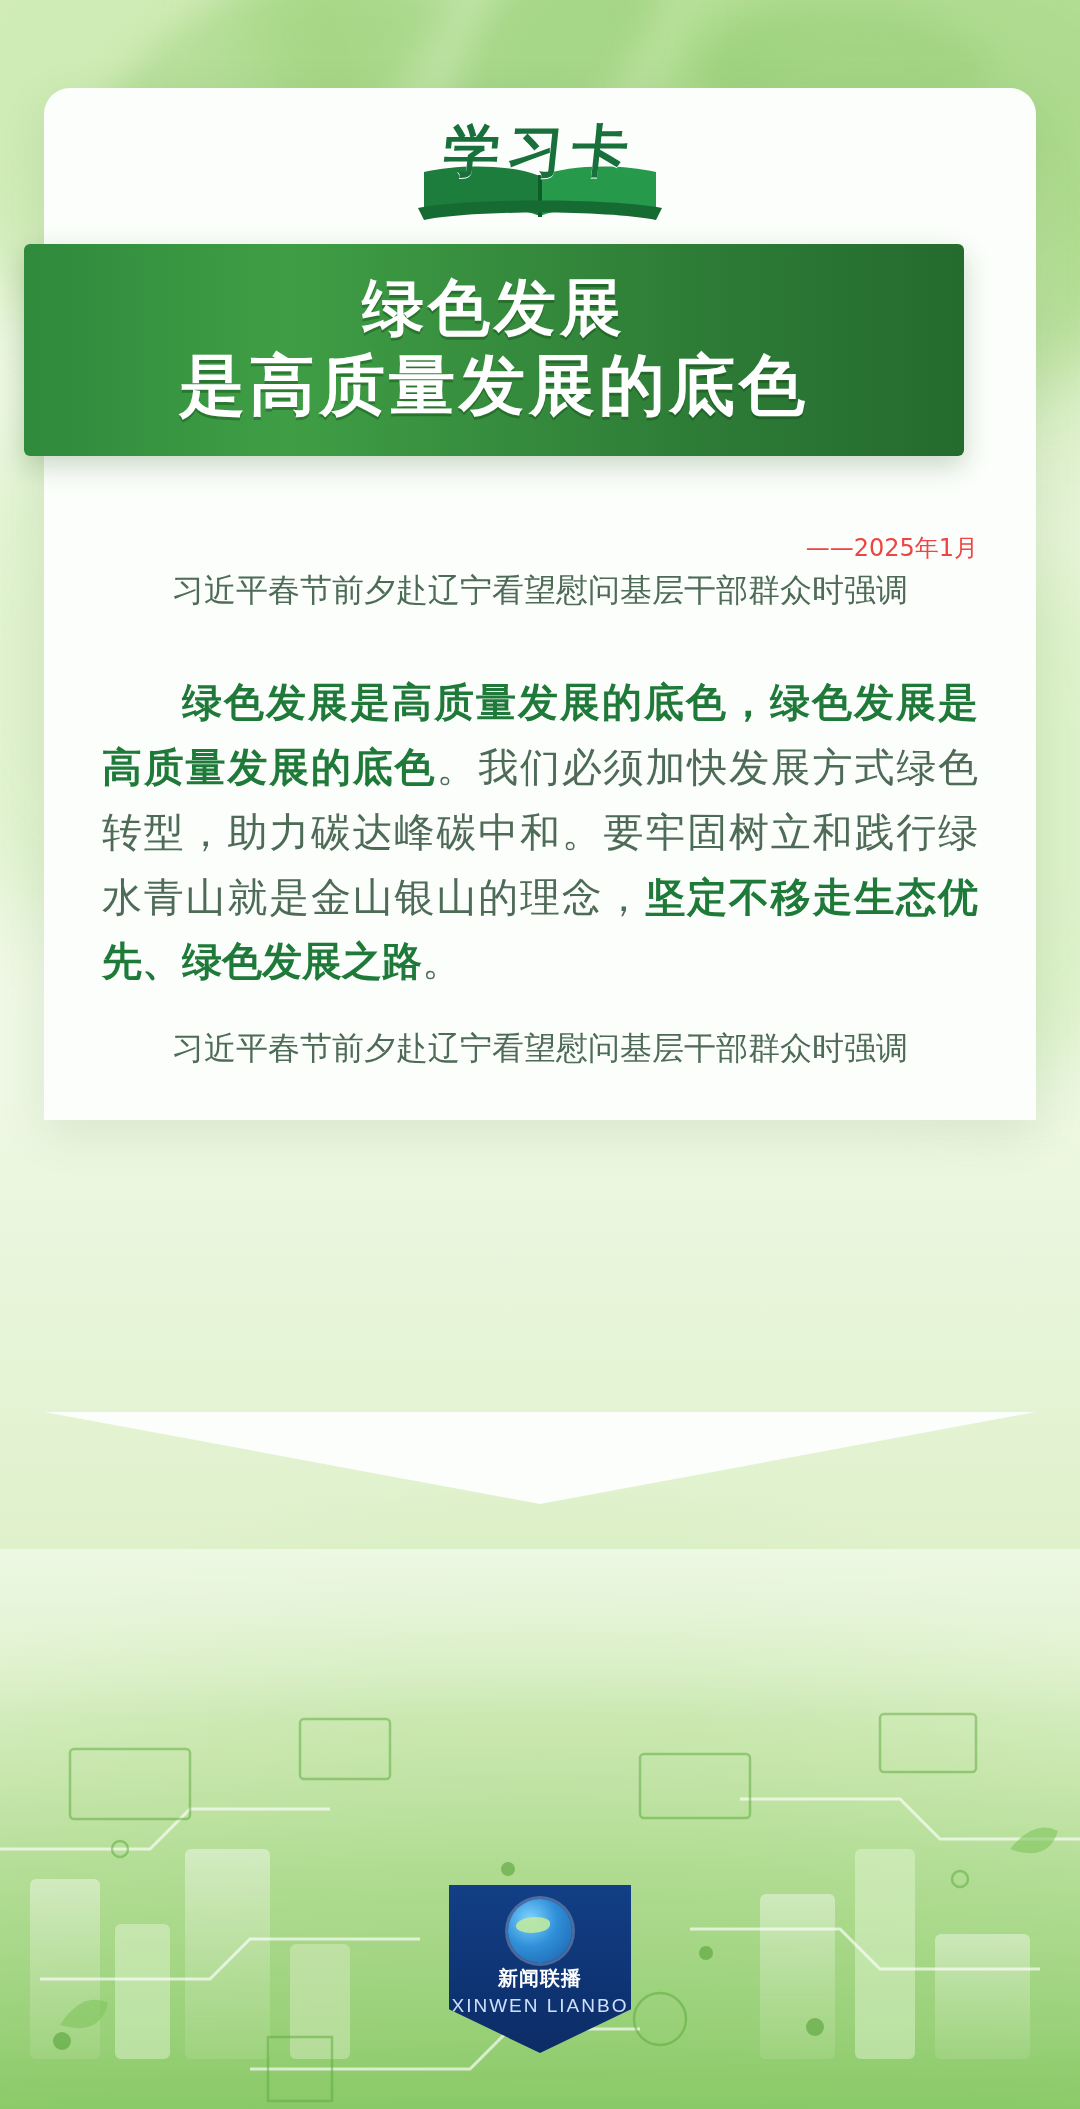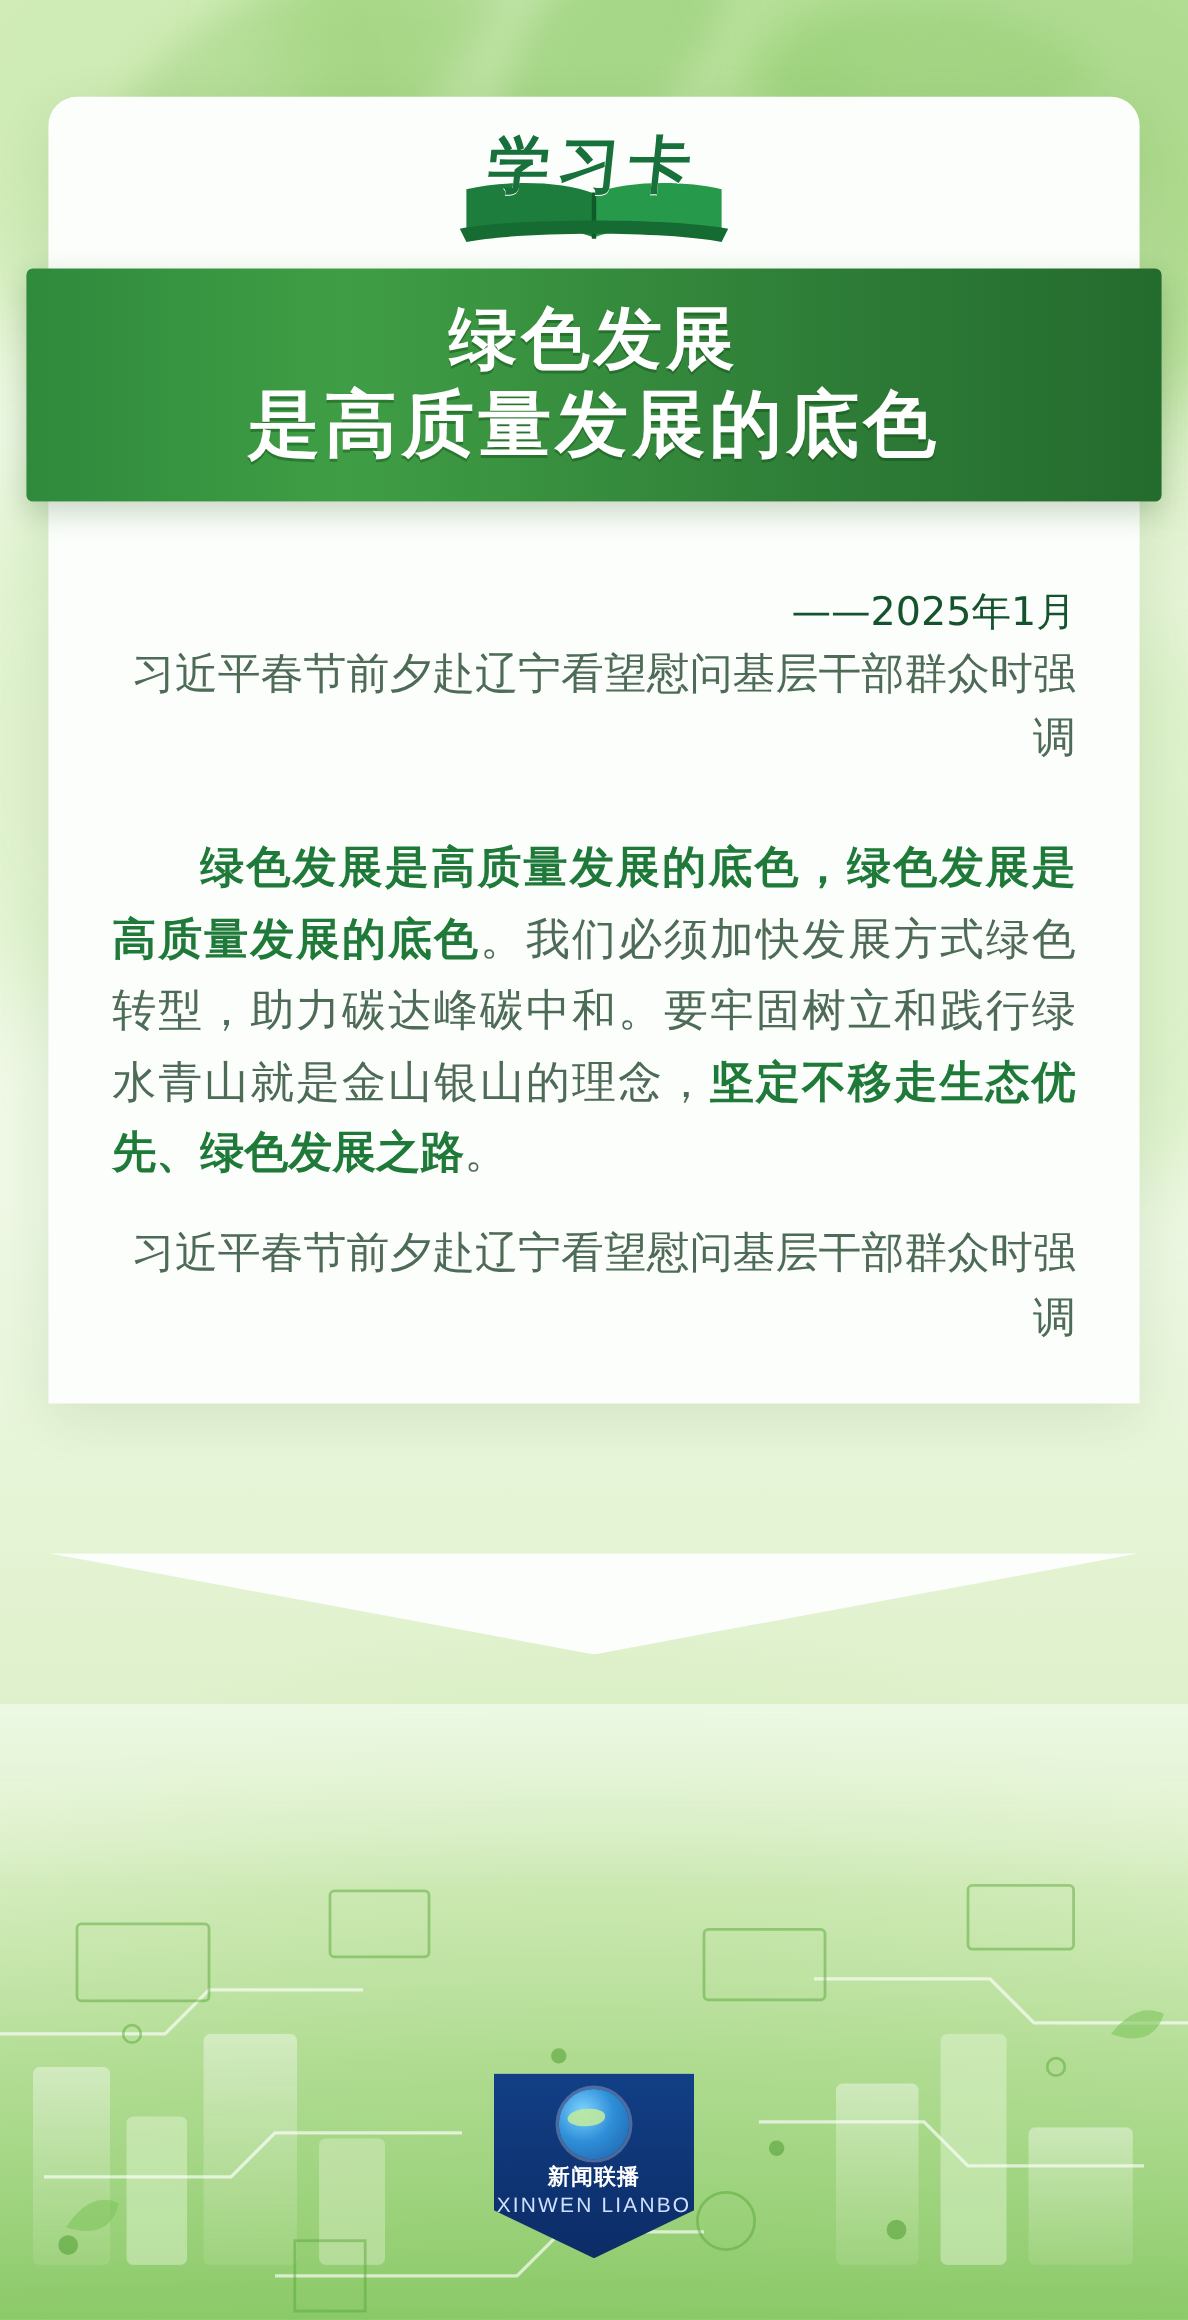--- a/index.html
+++ b/index.html
@@ -114,21 +114,21 @@
     width: 260px;
     height: 64px;
     z-index: 2;
   }
   .logo-book svg { display: block; }
 
   
   .banner {
     position: relative;
     margin: 18px 0 0 -20px;
-    width: 1032px;
+    width: 940px;
     padding: 26px 0 30px;
     border-radius: 6px;
     background: linear-gradient(90deg, #2f8a3c 0%, #3f9e45 28%, #2e7d37 70%, #246b2e 100%);
     box-shadow: 0 10px 26px rgba(30,80,25,.22);
     text-align: center;
   }
   .banner .line {
     color: #ffffff;
     font-family: "DejaVu Sans", "Liberation Sans", sans-serif;
     font-weight: 700;
@@ -157,29 +157,30 @@
     color: #1f7a3a;
     font-weight: 700;
   }
 
   .src {
     margin-top: 30px;
     text-align: right;
   }
   .src .date {
     font-family: "DejaVu Sans", "Liberation Sans", sans-serif;
-    font-size: 36px;
-    color: #14532d;
+    font-size: 24px;
+    color: #ef4444;
     line-height: 1.5;
   }
   .src .who {
     font-family: "DejaVu Sans", "Liberation Sans", sans-serif;
-    font-size: 39px;
+    font-size: 32px;
     color: #4e6b57;
     line-height: 1.5;
+    text-align: center;
   }
 
   .gap { height: 56px; }
 
   
   .badge {
     position: absolute;
     left: 50%;
     bottom: 56px;
     transform: translateX(-50%);

